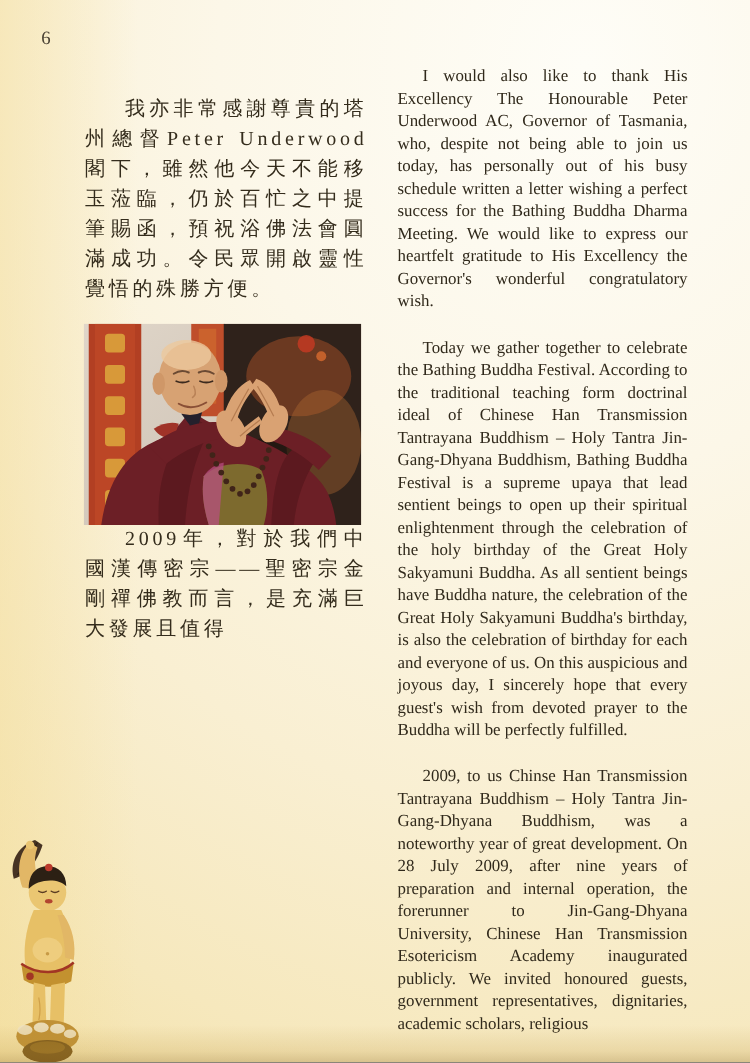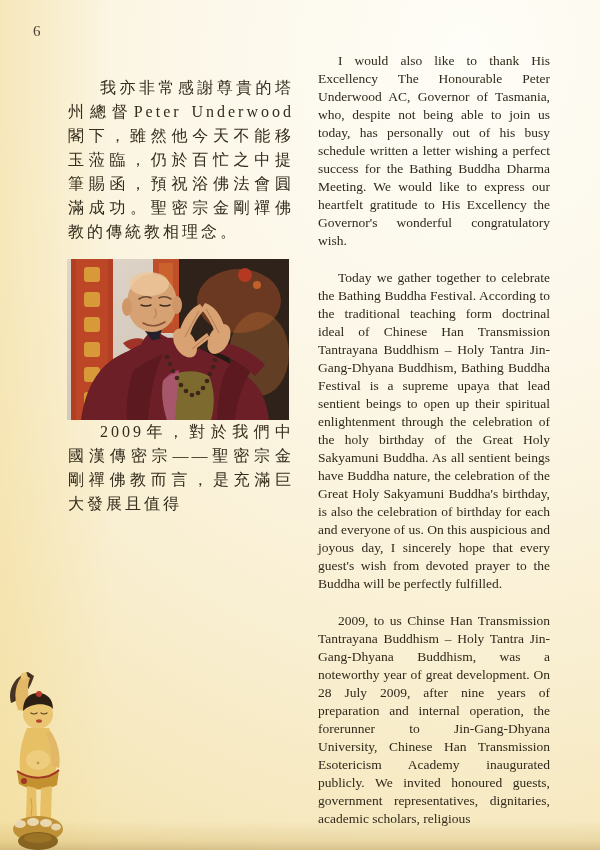--- a/index.html
+++ b/index.html
@@ -62,21 +62,21 @@
 </head>
 <body>
 
 <div class="page">
 
   <div class="left-shade"></div>
 
   <div class="page-number">6</div>
 
   <div class="col-left">
-    <p class="zh">我亦非常感謝尊貴的塔州總督Peter Underwood閣下，雖然他今天不能移玉蒞臨，仍於百忙之中提筆賜函，預祝浴佛法會圓滿成功。聖密宗金剛禪佛教的傳統教相理念。</p>
+    <p class="zh">我亦非常感謝尊貴的塔州總督Peter Underwood閣下，雖然他今天不能移玉蒞臨，仍於百忙之中提筆賜函，預祝浴佛法會圓滿成功。令民眾開啟靈性覺悟的殊勝方便。</p>
 
     <figure class="photo">
       <svg viewBox="0 0 222 161" width="222" height="161">
 
         <rect width="222" height="161" fill="#d7cdc1"></rect>
         <rect width="222" height="161" fill="url(#wallgrad)"></rect>
         <defs>
           <linearGradient id="wallgrad" x1="0" y1="0" x2="1" y2="1">
             <stop offset="0" stop-color="#e2d8cb" stop-opacity="0.8"></stop>
             <stop offset="1" stop-color="#c4b8a9" stop-opacity="0.6"></stop>

